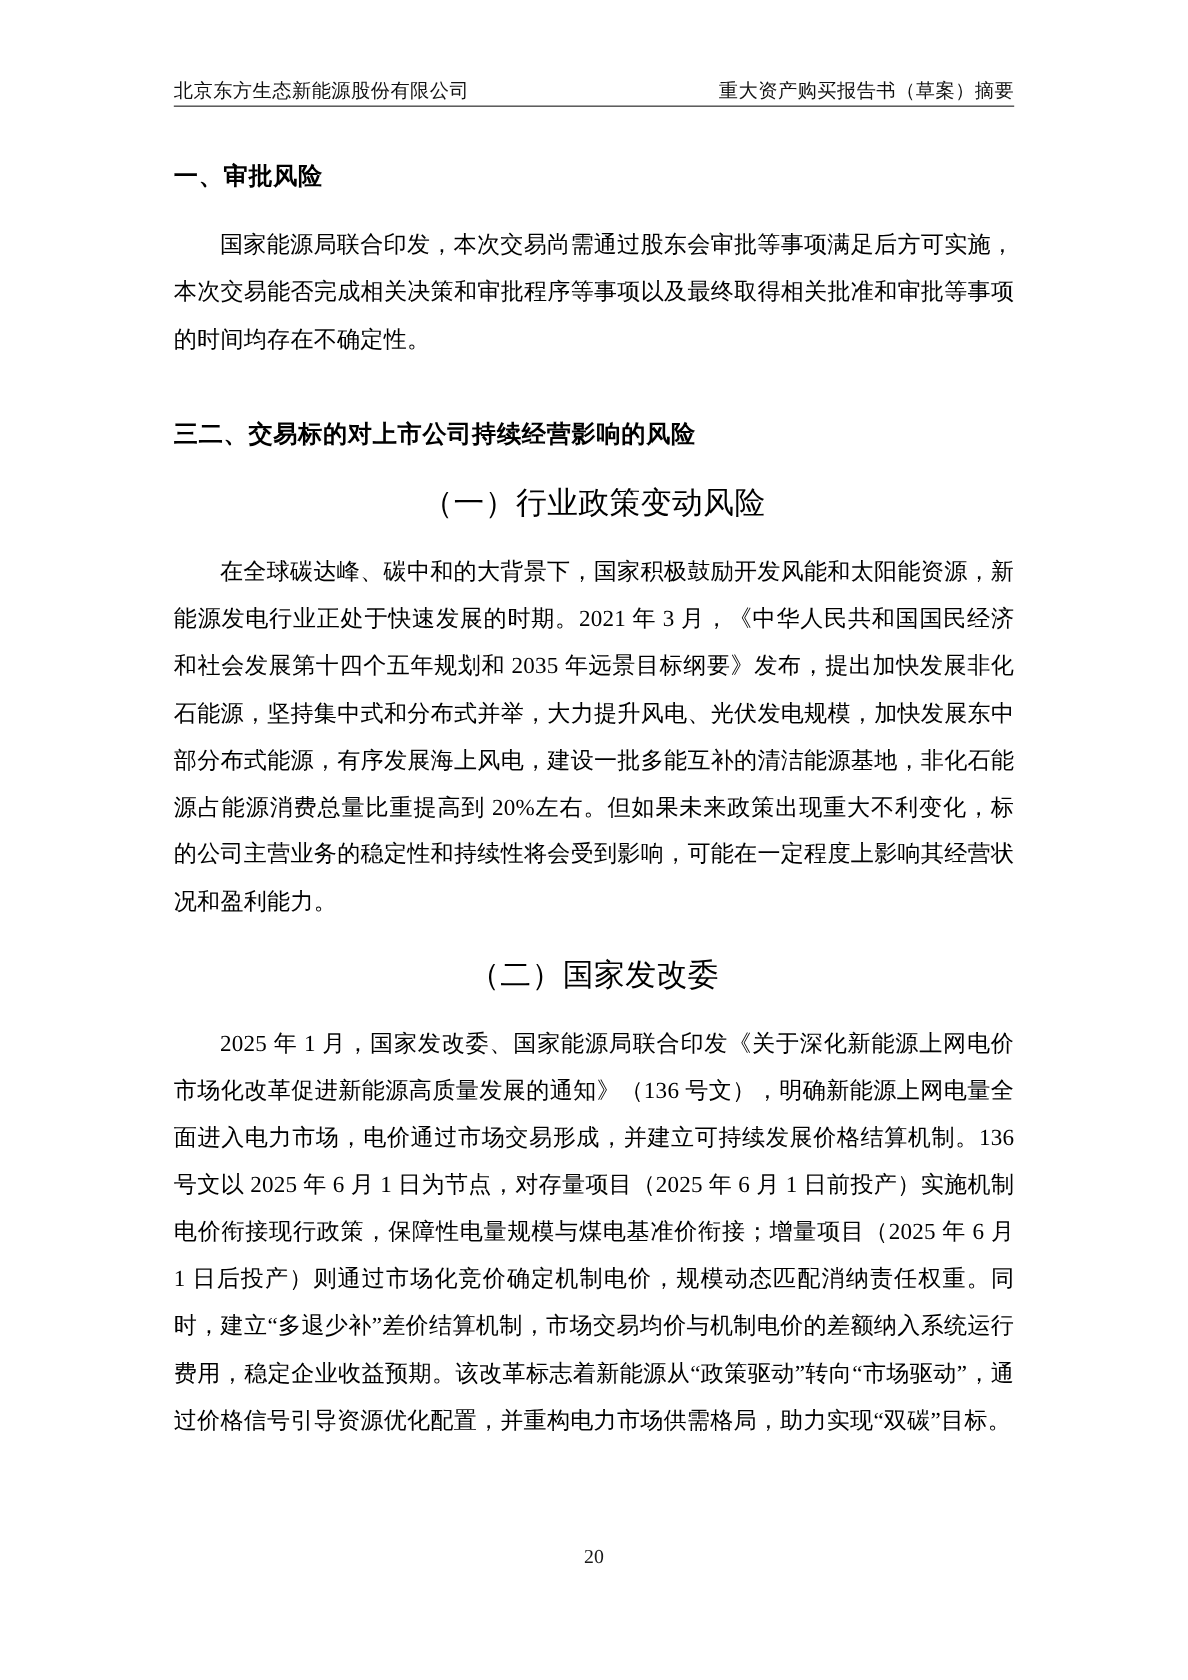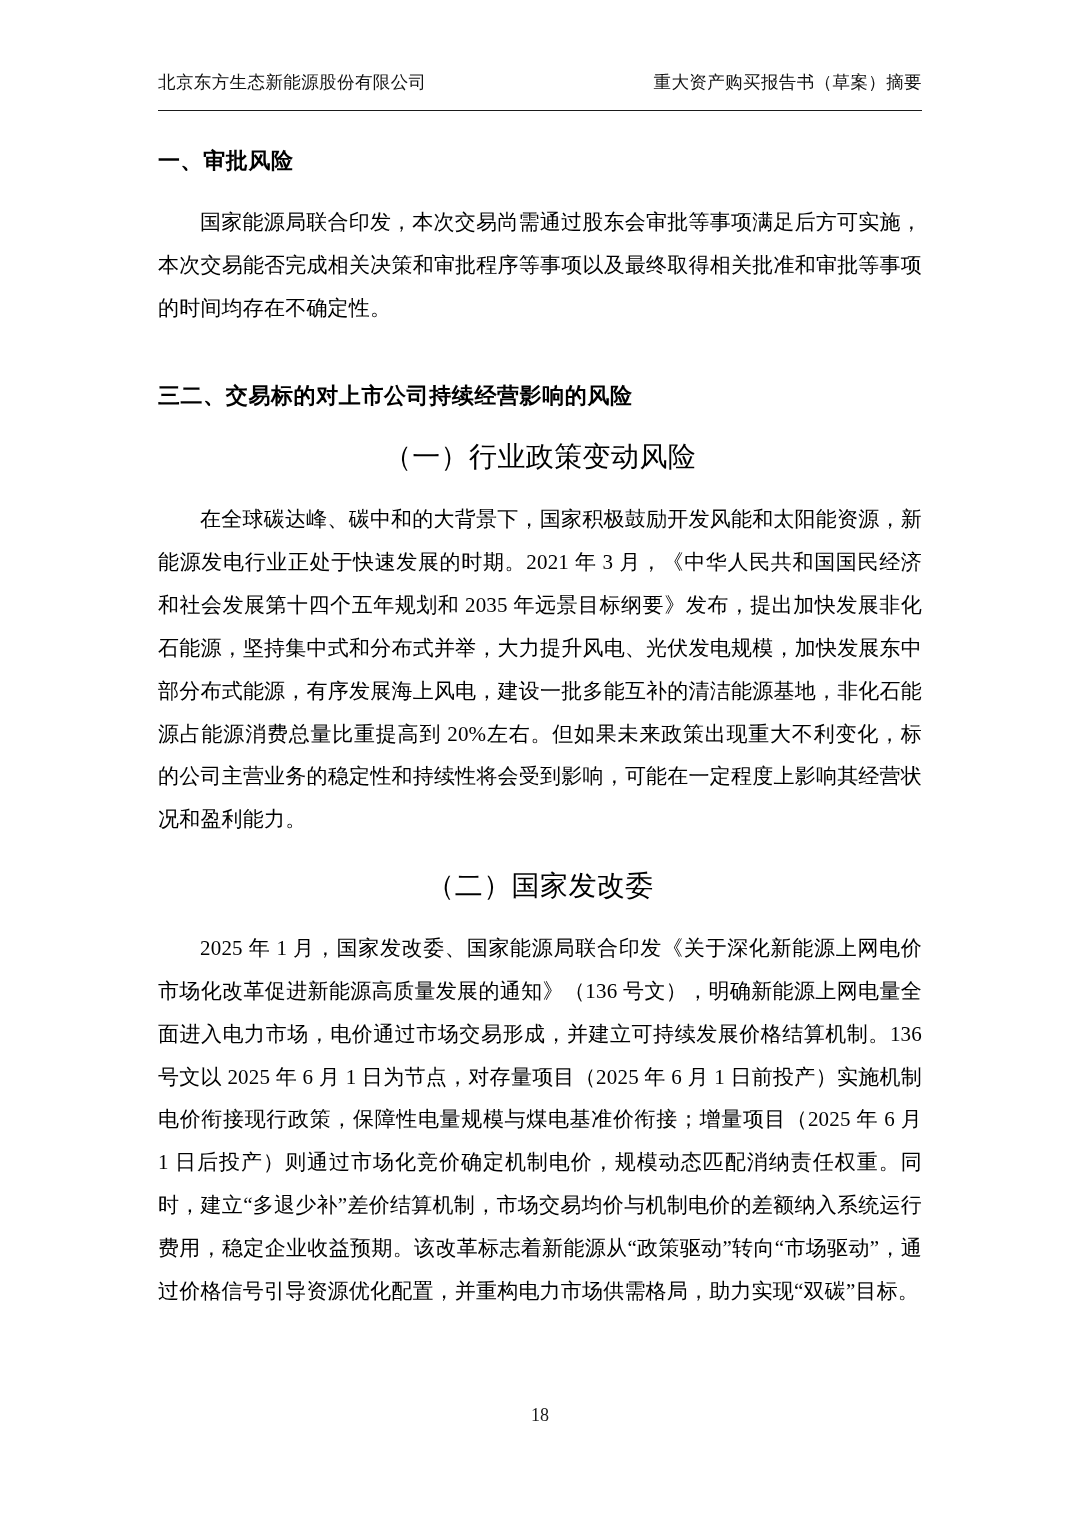--- a/index.html
+++ b/index.html
@@ -31,21 +31,21 @@
     top: 72px;
     width: 764px;
     display: flex;
     justify-content: space-between;
     align-items: baseline;
     font-family: "Liberation Serif", "DejaVu Serif", serif;
     font-size: 17.5px;
     line-height: 1.25;
     color: #111111;
     letter-spacing: 0.4px;
-    padding-bottom: 16px;
+    padding-bottom: 2px;
     border-bottom: 1.4px solid #1a1a1a;
   }
   .page-header .hdr-left  { white-space: nowrap; }
   .page-header .hdr-right { white-space: nowrap; }
 
   
   .content {
     position: absolute;
     left: 158px;
     top: 118px;
@@ -133,15 +133,15 @@
     <div class="h-sub">（一）行业政策变动风险</div>
     <div class="spacer-sm"></div>
     <p class="para">在全球碳达峰、碳中和的大背景下，国家积极鼓励开发风能和太阳能资源，新能源发电行业正处于快速发展的时期。2021 年 3 月，《中华人民共和国国民经济和社会发展第十四个五年规划和 2035 年远景目标纲要》发布，提出加快发展非化石能源，坚持集中式和分布式并举，大力提升风电、光伏发电规模，加快发展东中部分布式能源，有序发展海上风电，建设一批多能互补的清洁能源基地，非化石能源占能源消费总量比重提高到 20%左右。但如果未来政策出现重大不利变化，标的公司主营业务的稳定性和持续性将会受到影响，可能在一定程度上影响其经营状况和盈利能力。</p>
 
     <div class="h-sub">（二）国家发改委</div>
     <div class="spacer-sm"></div>
     <p class="para">2025 年 1 月，国家发改委、国家能源局联合印发《关于深化新能源上网电价市场化改革促进新能源高质量发展的通知》（136 号文），明确新能源上网电量全面进入电力市场，电价通过市场交易形成，并建立可持续发展价格结算机制。136 号文以 2025 年 6 月 1 日为节点，对存量项目（2025 年 6 月 1 日前投产）实施机制电价衔接现行政策，保障性电量规模与煤电基准价衔接；增量项目（2025 年 6 月 1 日后投产）则通过市场化竞价确定机制电价，规模动态匹配消纳责任权重。同时，建立“多退少补”差价结算机制，市场交易均价与机制电价的差额纳入系统运行费用，稳定企业收益预期。该改革标志着新能源从“政策驱动”转向“市场驱动”，通过价格信号引导资源优化配置，并重构电力市场供需格局，助力实现“双碳”目标。</p>
 
   </div>
 
-  <div class="page-number">18</div>
+  <div class="page-number">20</div>
 
 </div>
 
 </body></html>

